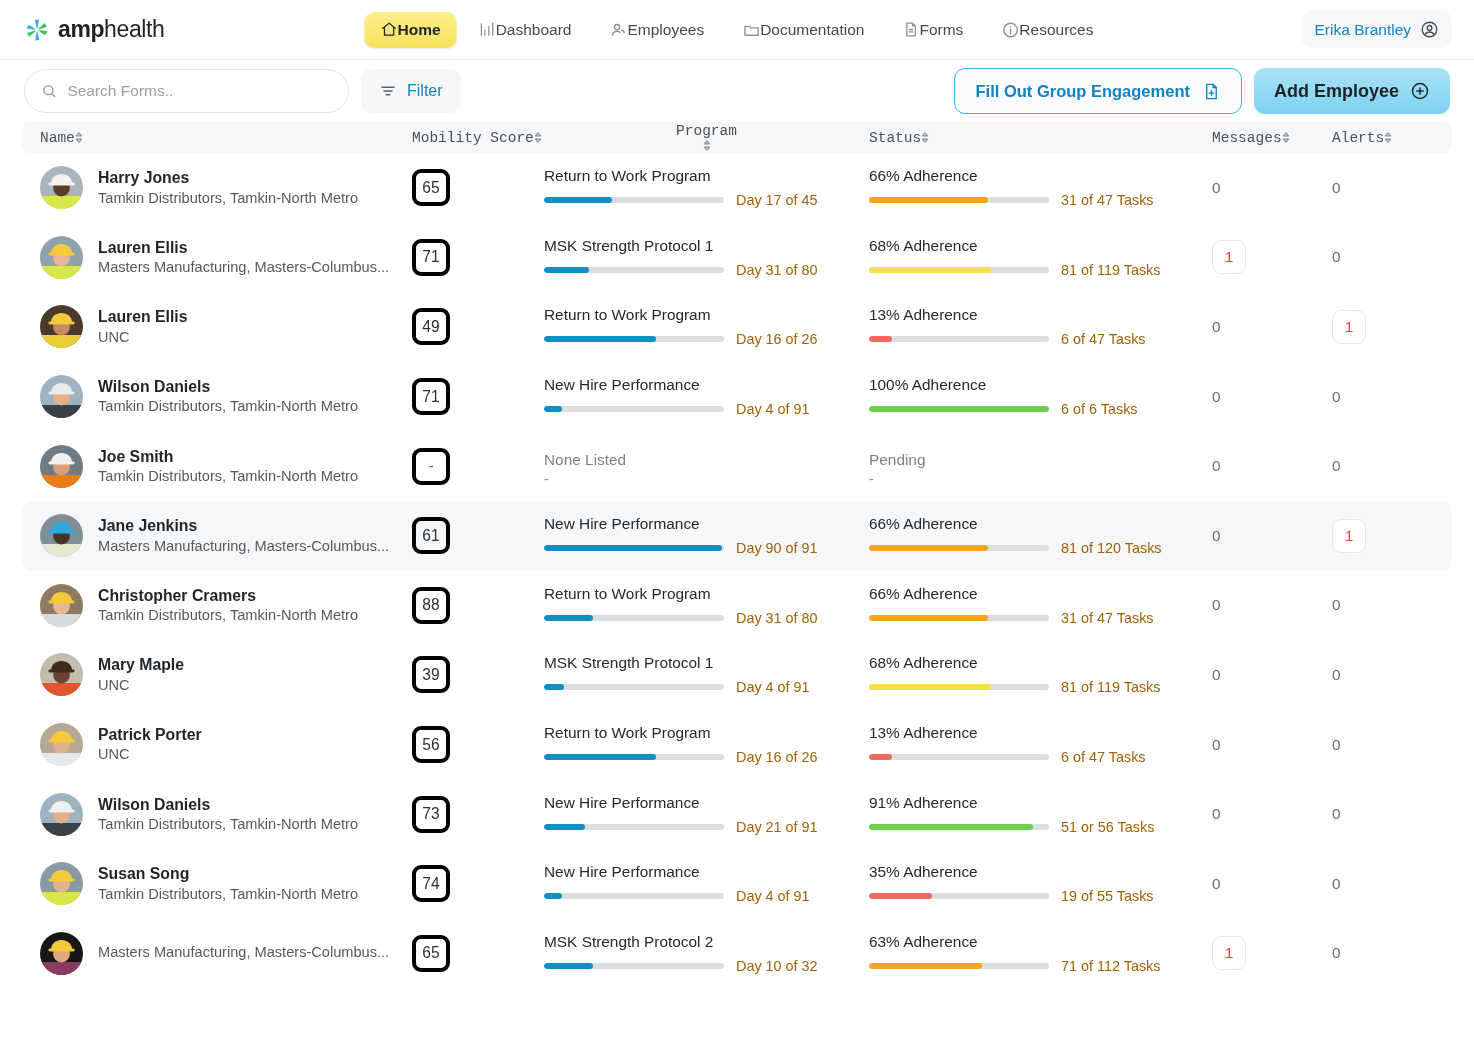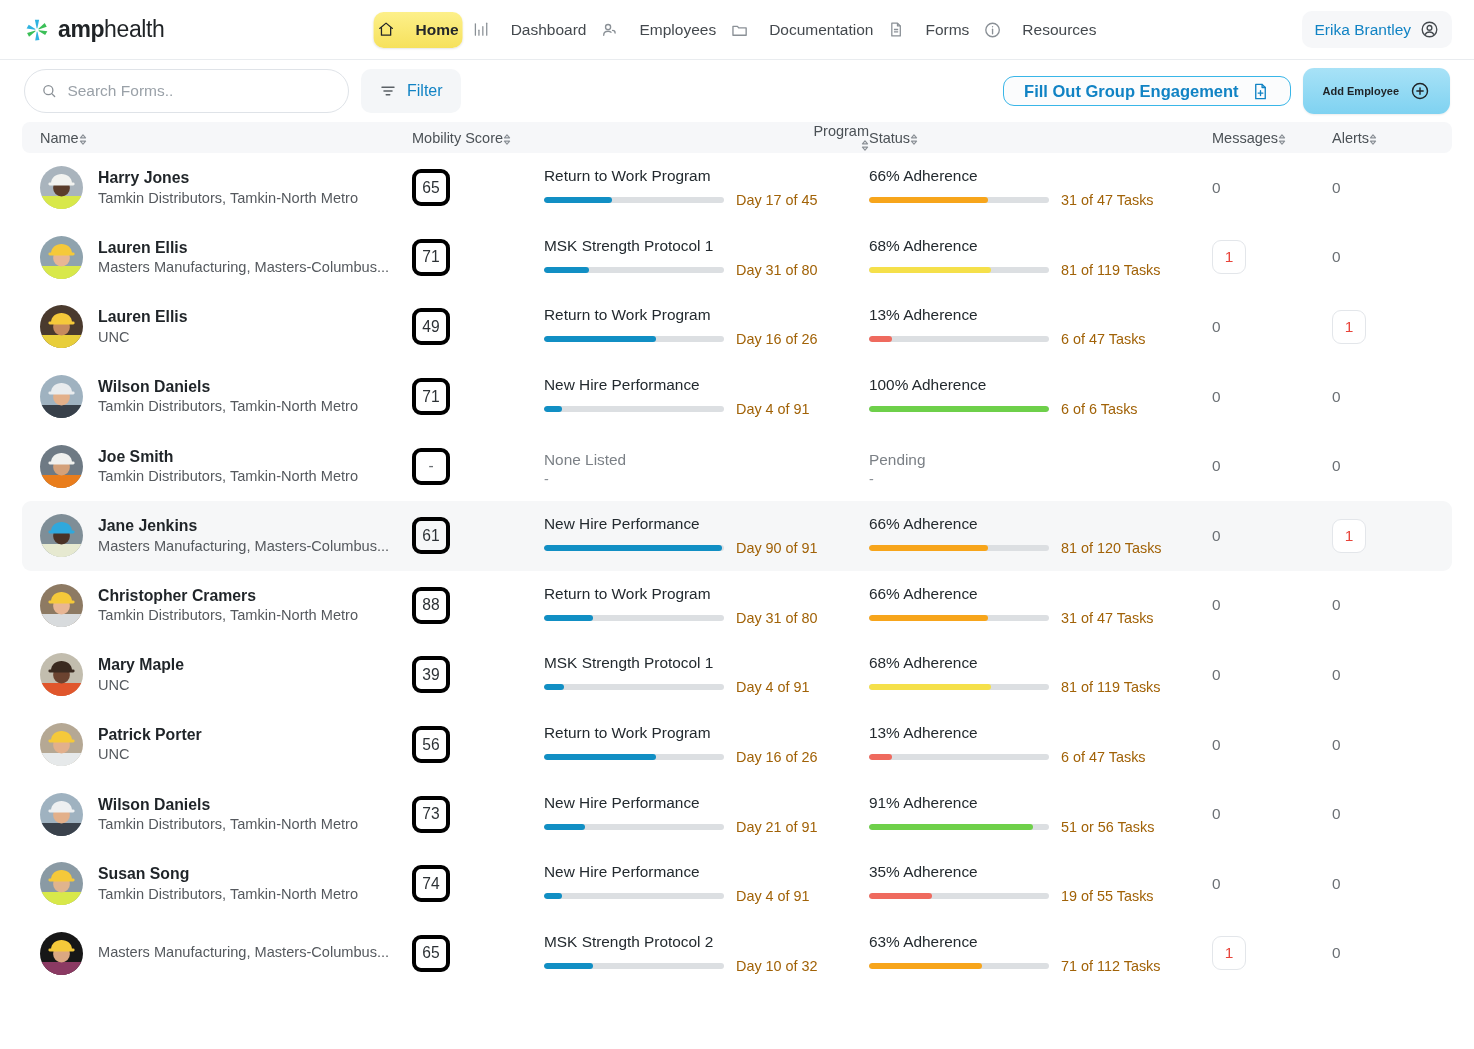--- a/index.html
+++ b/index.html
@@ -24,22 +24,22 @@
   .brand-logo { width: 26px; height: 26px; display: block; }
   .brand-text { font-size: 23px; letter-spacing: -0.4px; color: #1f2326; }
   .brand-text b { font-weight: 700; }
   .brand-text span { font-weight: 400; }
 
   .navitems {
     position: absolute; left: 50%; transform: translateX(-50%);
     display: flex; align-items: center; gap: 6px;
   }
   .navitem {
-    display: flex; align-items: center; gap: 21px;
-    padding: 9px 4px; border-radius: 10px;
+    display: flex; align-items: center; gap: 0;
+    padding: 9px 16px; border-radius: 10px;
     font-size: 15.5px; color: #44494e; cursor: pointer;
     white-space: nowrap;
   }
   .navitem.active {
     background: linear-gradient(180deg,#fdf08a 0%, #f6e15c 100%);
     color: #23262a; font-weight: 600;
     box-shadow: 0 1px 2px rgba(0,0,0,.10);
   }
   .navitem svg { display: block; }
 
@@ -72,44 +72,44 @@
   .searchbox input::placeholder { color: #9aa1a8; }
 
   .filterbtn {
     height: 44px; display: flex; align-items: center; gap: 10px;
     background: #f4f6f8; border-radius: 10px; padding: 0 18px;
     color: #1183c4; font-size: 16px; cursor: pointer;
   }
 
   .rightbtns { margin-left: auto; display: flex; align-items: center; gap: 12px; }
   .btn-outline {
-    height: 30px; display: flex; align-items: center; gap: 12px;
+    height: 46px; display: flex; align-items: center; gap: 12px;
     border: 1.6px solid #39b6e8; border-radius: 11px;
     background: #fbfcfd; padding: 0 20px;
     color: #1183c4; font-size: 16.5px; font-weight: 600; cursor: pointer;
   }
   .btn-primary {
     height: 46px; display: flex; align-items: center; gap: 11px;
     border-radius: 11px; padding: 0 20px;
     background: linear-gradient(180deg,#a8e2f7 0%, #7fd2f1 100%);
-    color: #1f2326; font-size: 11px; font-weight: 700; cursor: pointer;
+    color: #1f2326; font-size: 18px; font-weight: 700; cursor: pointer;
     box-shadow: 0 1px 2px rgba(0,0,0,.08);
   }
 
   
   .table { padding: 0 22px; }
   .thead {
     display: flex; align-items: center;
     height: 31px;
     background: #f6f7f9;
     border-radius: 8px;
     padding: 0 18px;
     font-size: 14.5px; color: #4b5156;
   }
-  .th { display: flex; align-items: flex-end; gap: 0; cursor: pointer; }
+  .th { display: flex; align-items: center; gap: 0; cursor: pointer; font-family: Liberation Mono, monospace; }
   .sort { display: inline-block; width: 8px; }
 
   .col-name   { width: 372px; }
   .col-score  { width: 132px; }
   .col-prog   { width: 325px; flex-direction: column; }
   .col-status { width: 343px; }
   .col-msg    { width: 120px; }
   .col-alert  { width: 100px; }
 
   .row {

